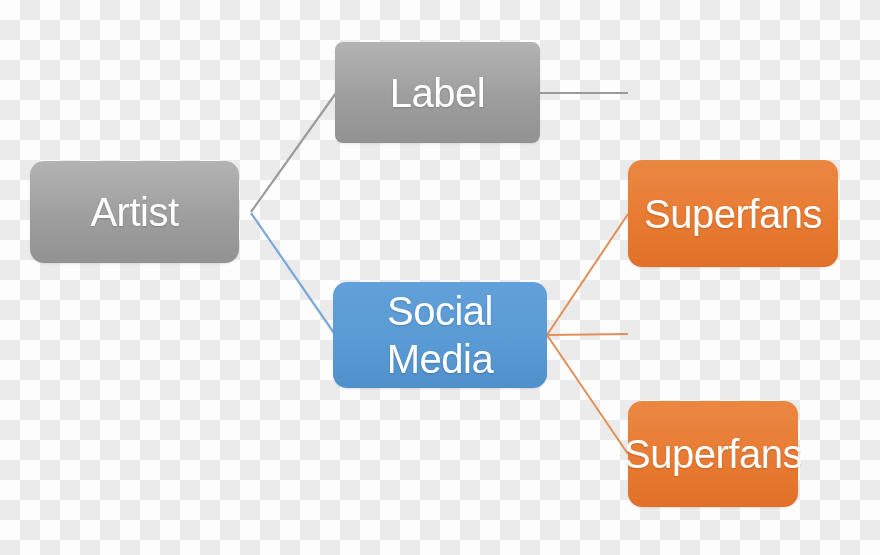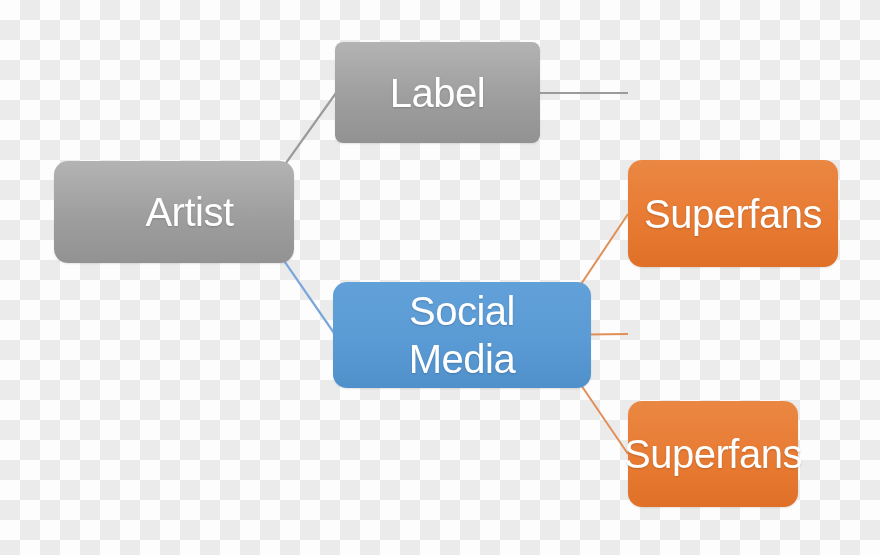--- a/index.html
+++ b/index.html
@@ -55,30 +55,30 @@
 
     <svg class="edges" width="880" height="555" viewBox="0 0 880 555">
       <line x1="251" y1="212" x2="336" y2="93" stroke="#9b9b9b" stroke-width="2.2"></line>
       <line x1="251" y1="213" x2="334" y2="333" stroke="#7aa7db" stroke-width="2.2"></line>
       <line x1="540" y1="93" x2="628" y2="93" stroke="#9b9b9b" stroke-width="2.2"></line>
       <line x1="547" y1="335" x2="628" y2="214" stroke="#e18f57" stroke-width="2"></line>
       <line x1="547" y1="335" x2="628" y2="334" stroke="#e18f57" stroke-width="2"></line>
       <line x1="547" y1="335" x2="628" y2="454" stroke="#e18f57" stroke-width="2"></line>
     </svg>
 
-    <div class="node node-gray" style="left:54px;  top:161px; width:209px; height:102px;padding-left:31px;">
+    <div class="node node-gray" style="left:30px;  top:161px; width:209px; height:102px;">
       <span>Artist</span>
     </div>
 
     <div class="node node-gray" style="left:335px; top:42px;  width:205px; height:101px;border-radius:8px;">
       <span>Label</span>
     </div>
 
 
-    <div class="node node-blue" style="left:333px; top:282px; width:258px; height:106px;">
+    <div class="node node-blue" style="left:333px; top:282px; width:214px; height:106px;">
       <span style="display:inline-block; width:160px;">Social Media</span>
     </div>
 
     <div class="node node-orange" style="left:628px; top:160px; width:210px; height:107px;">
       <span>Superfans</span>
     </div>
 
 
     <div class="node node-orange" style="left:628px; top:401px; width:170px; height:106px;">
       <span>Superfans</span>

